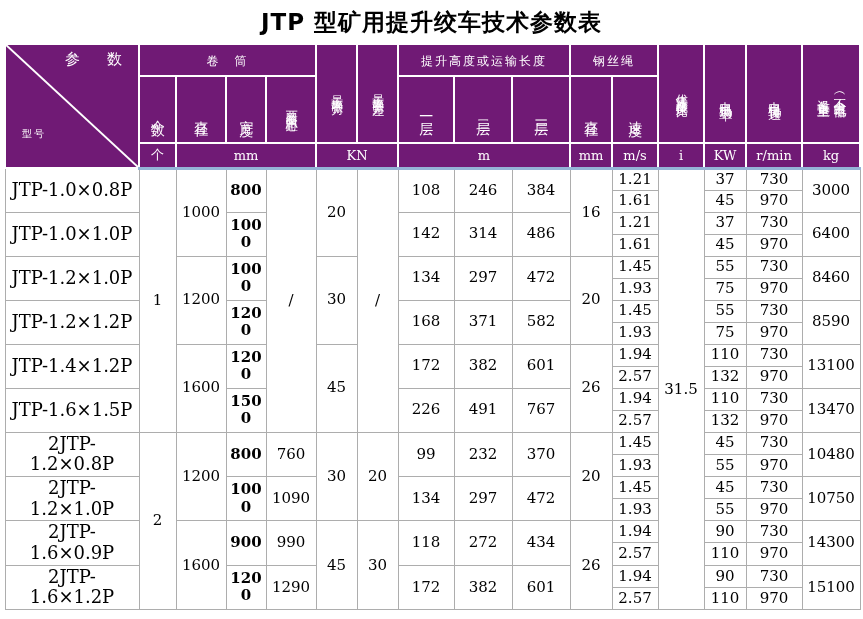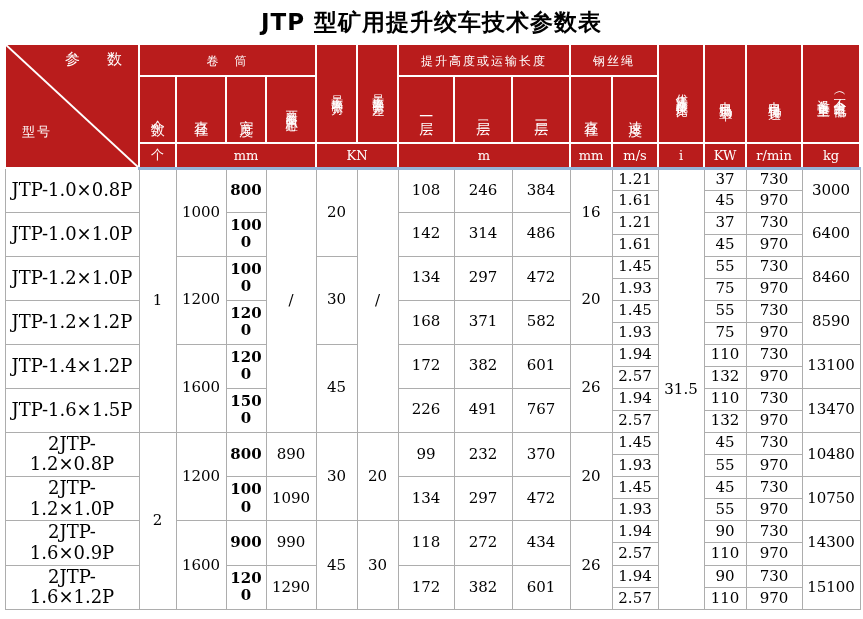--- a/index.html
+++ b/index.html
@@ -1,41 +1,41 @@
 <!DOCTYPE html>
 <html><head>
 <meta charset="utf-8">
 <style>
   html,body{margin:0;padding:0;background:#fff;}
   body{width:863px;height:619px;font-family:"DejaVu Serif","Liberation Serif",serif;color:#000;}
   .page-title{font-family:"DejaVu Sans","Liberation Sans",sans-serif;font-weight:bold;font-size:23px;
     text-align:center;margin:7px 0 5px 0;letter-spacing:1px;}
   table{border-collapse:collapse;table-layout:fixed;width:855px;margin:0 4px;}
   
-  thead td{background:#b91c1c;color:#fff;border:2px solid #ffffff;text-align:center;
+  thead td{background:#701a75;color:#fff;border:2px solid #ffffff;text-align:center;
     vertical-align:middle;padding:0;font-weight:normal;overflow:hidden;}
   tr.hr1{height:30px;} tr.hr2{height:64px;} tr.hr3{height:24px;}
   .grouplabel{font-size:12px;letter-spacing:2px;}
   .unit{font-size:13px;}
   tr.hr3 td{border-bottom:3px solid #95b3d7;}
   
   .vt{writing-mode:vertical-rl;display:inline-block;line-height:1.12;letter-spacing:2px;
       text-align:center;font-size:12px;}
   .vt2{font-size:14px;letter-spacing:3px;}
   .vt4{font-size:13px;}
   .vh72{height:72px;}
   .vh60{height:60px;}
   .vh44{height:44px;}
   .flexrow{display:flex;justify-content:center;align-items:center;gap:2px;}
   
   td.corner{position:relative;padding:0;}
   .corner-wrap{position:relative;width:100%;height:122px;}
   .corner svg{position:absolute;left:0;top:0;width:100%;height:100%;}
   .corner-param{position:absolute;top:5px;right:10px;font-size:15px;letter-spacing:6px;}
-  .corner-model{position:absolute;bottom:26px;left:16px;font-size:13px;letter-spacing:2px;}
+  .corner-model{position:absolute;bottom:26px;left:16px;font-size:10px;letter-spacing:2px;}
   
   tbody td{border:1px solid #adadad;background:#fff;text-align:center;vertical-align:middle;
     font-size:15px;padding:1px 2px;line-height:1.15;overflow:hidden;}
   tbody tr{height:22px;}
   td.model{font-size:18px;}
   td.wrapcell{word-break:break-all;font-weight:bold;}
 </style>
 </head>
 <body>
 
@@ -225,21 +225,21 @@
   <td>2.57</td>
   <td>132</td>
   <td>970</td>
 </tr>
 
 <tr>
   <td class="model" rowspan="2">2JTP-1.2×0.8P</td>
   <td rowspan="8">2</td>
   <td rowspan="4">1200</td>
   <td class="wrapcell" rowspan="2">800</td>
-  <td rowspan="2">890</td>
+  <td rowspan="2">760</td>
   <td rowspan="4">30</td>
   <td rowspan="4">20</td>
   <td rowspan="2">99</td>
   <td rowspan="2">232</td>
   <td rowspan="2">370</td>
   <td rowspan="4">20</td>
   <td>1.45</td>
   <td>45</td>
   <td>730</td>
   <td rowspan="2">10480</td>

